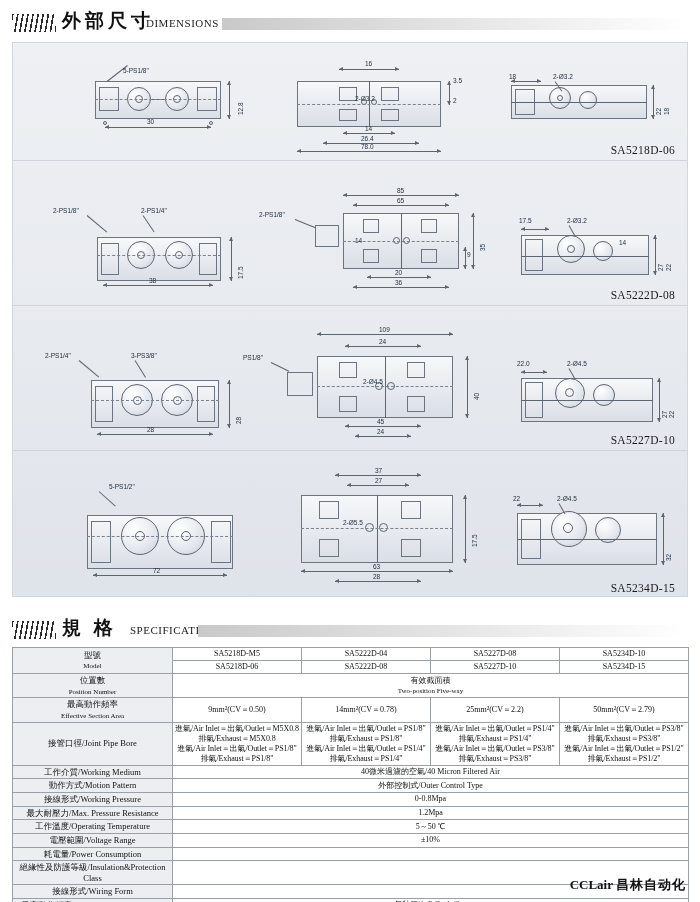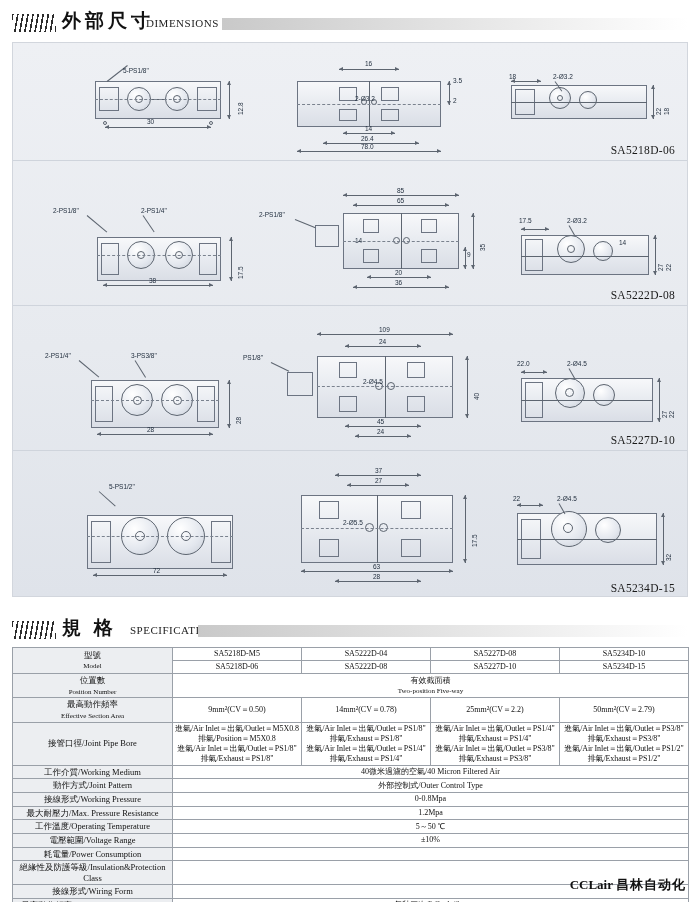--- a/index.html
+++ b/index.html
@@ -463,21 +463,21 @@
           </td>
           <td>9mm²(CV＝0.50)</td>
           <td>14mm²(CV＝0.78)</td>
           <td>25mm²(CV＝2.2)</td>
           <td>50mm²(CV＝2.79)</td>
         </tr>
 
         <tr>
           <td class="lbl">接管口徑/Joint Pipe Bore</td>
           <td class="tiny">
-            <span>進氣/Air Inlet＝出氣/Outlet＝M5X0.8   排氣/Position＝M5X0.8</span><br>
+            <span>進氣/Air Inlet＝出氣/Outlet＝M5X0.8   排氣/Exhaust＝M5X0.8</span><br>
             <span>進氣/Air Inlet＝出氣/Outlet＝PS1/8"   排氣/Exhaust＝PS1/8"</span>
           </td>
           <td class="tiny">
             <span>進氣/Air Inlet＝出氣/Outlet＝PS1/8"   排氣/Exhaust＝PS1/8"</span><br>
             <span>進氣/Air Inlet＝出氣/Outlet＝PS1/4"   排氣/Exhaust＝PS1/4"</span>
           </td>
           <td class="tiny">
             <span>進氣/Air Inlet＝出氣/Outlet＝PS1/4"   排氣/Exhaust＝PS1/4"</span><br>
             <span>進氣/Air Inlet＝出氣/Outlet＝PS3/8"   排氣/Exhaust＝PS3/8"</span>
           </td>
@@ -485,21 +485,21 @@
             <span>進氣/Air Inlet＝出氣/Outlet＝PS3/8"   排氣/Exhaust＝PS3/8"</span><br>
             <span>進氣/Air Inlet＝出氣/Outlet＝PS1/2"   排氣/Exhaust＝PS1/2"</span>
           </td>
         </tr>
 
         <tr>
           <td class="lbl">工作介質/Working Medium</td>
           <td colspan="4">40微米過濾的空氣/40 Micron Filtered Air</td>
         </tr>
         <tr>
-          <td class="lbl">動作方式/Joint Pattern</td>
+          <td class="lbl">動作方式/Motion Pattern</td>
           <td colspan="4">外部控制式/Outer Control Type</td>
         </tr>
         <tr>
           <td class="lbl">接線形式/Working Pressure</td>
           <td colspan="4">0-0.8Mpa</td>
         </tr>
         <tr>
           <td class="lbl">最大耐壓力/Max. Pressure Resistance</td>
           <td colspan="4">1.2Mpa</td>
         </tr>

